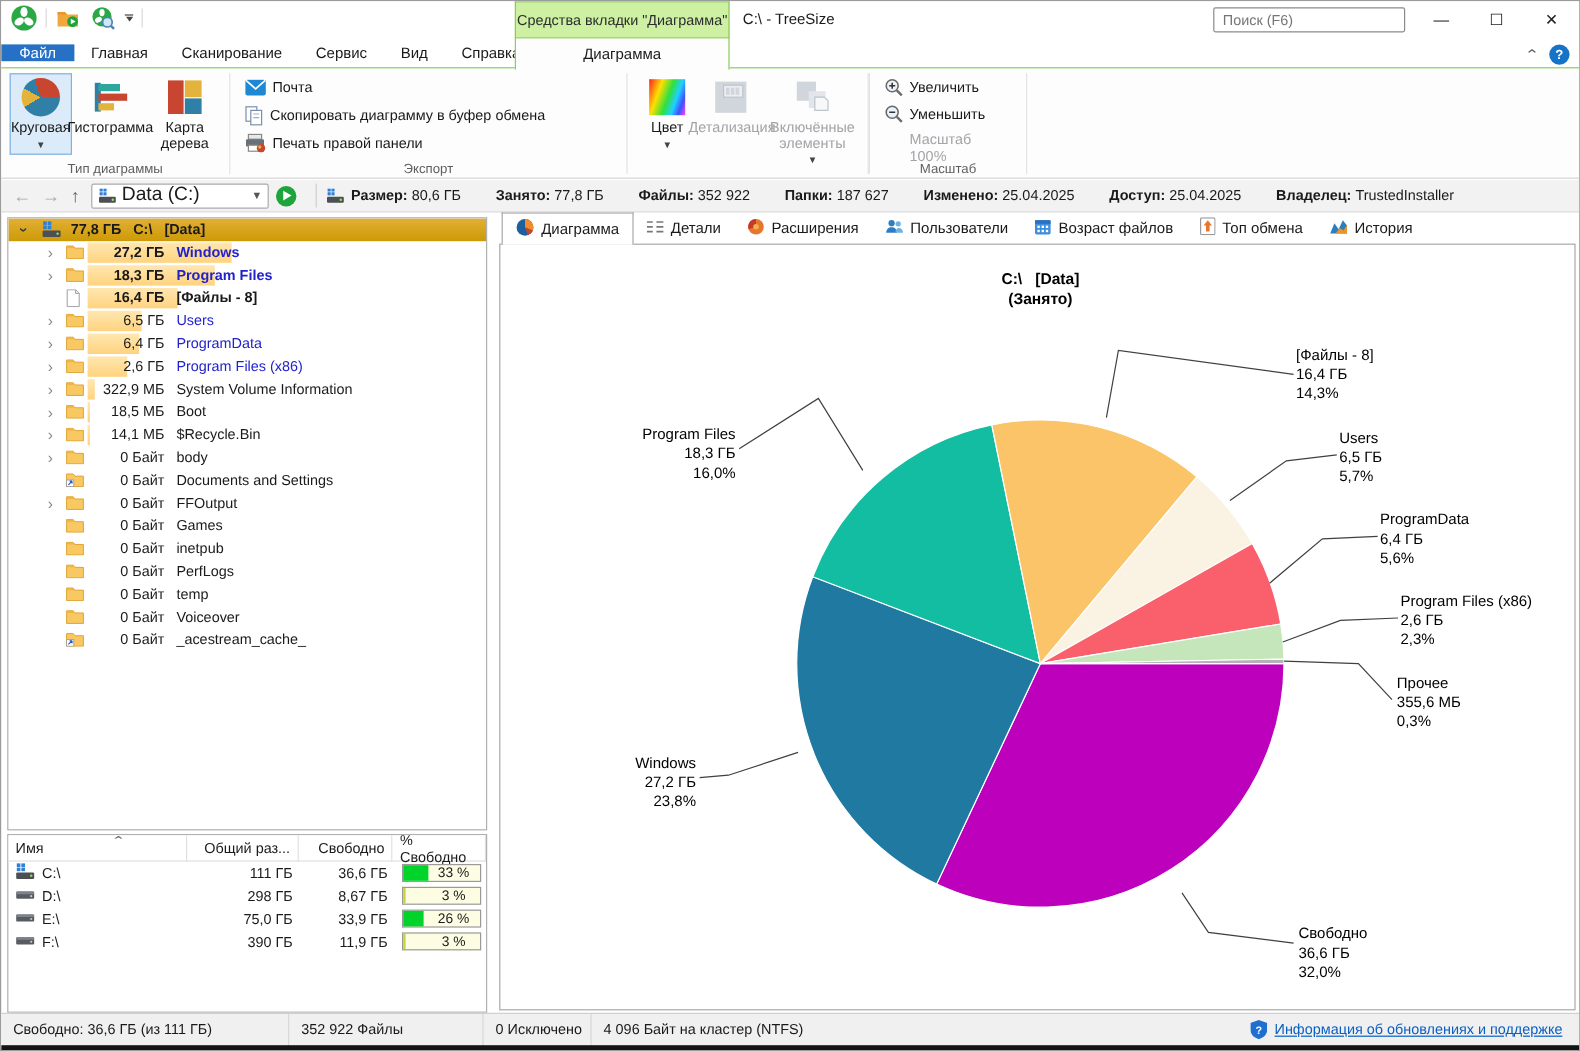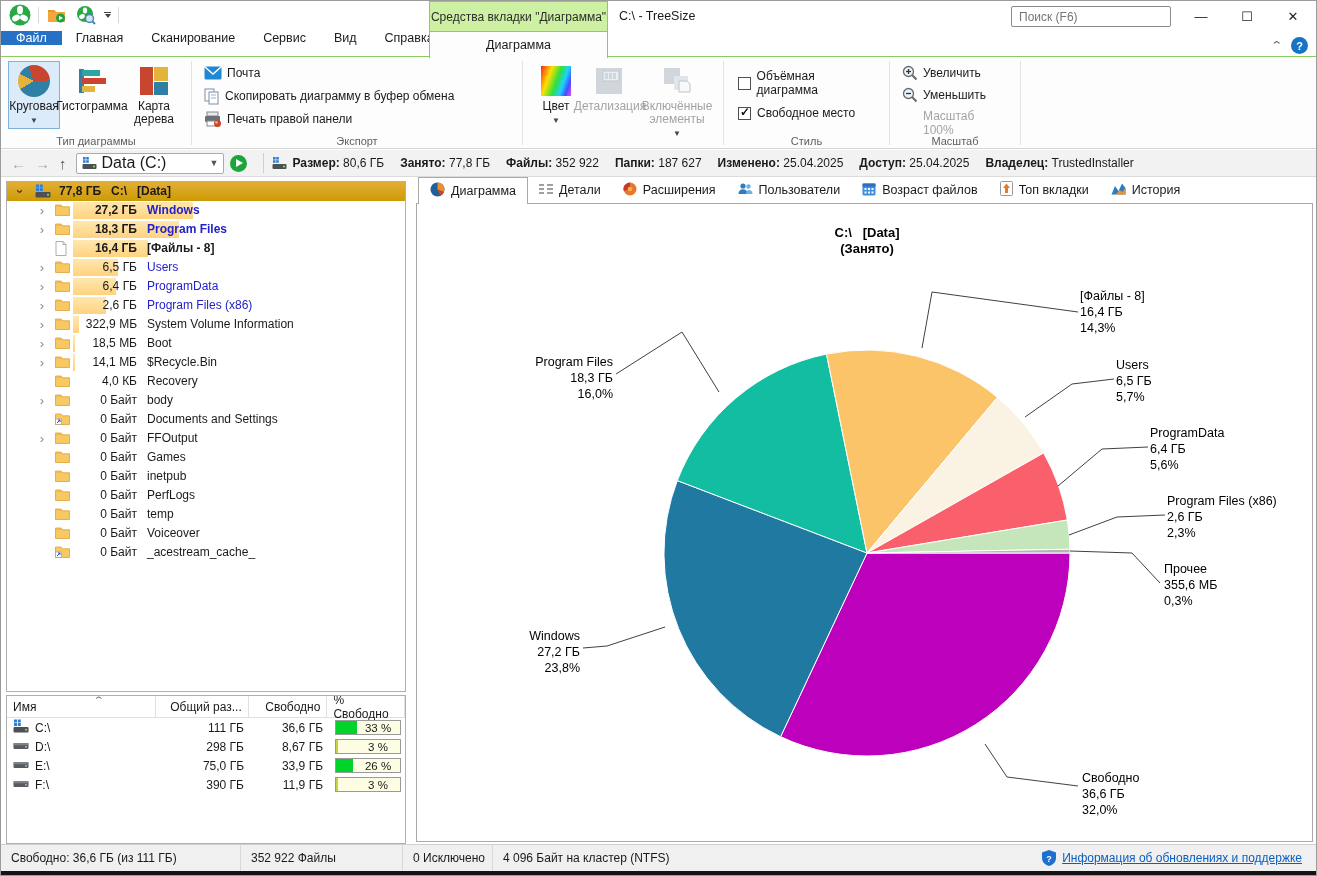--- a/index.html
+++ b/index.html
@@ -18,21 +18,21 @@
   .qat-dd .tri { width:0; height:0; border-left:3.5px solid transparent; border-right:3.5px solid transparent; border-top:4px solid #444; }
   .ctx-header { position:absolute; left:428px; top:0; width:179px; height:30px; background:#cdf0a3; border:1px solid #8ccb5e; border-bottom:none; display:flex; align-items:center; justify-content:center; color:#2d2d2d; font-size:12px; }
   .win-title { position:absolute; left:618px; top:8px; font-size:12.5px; color:#1a1a1a; }
   .searchbox { position:absolute; left:1010px; top:5px; width:160px; height:21px; border:1px solid #8a8a8a; border-radius:2px; background:#fff; display:flex; align-items:center; padding:0 4px 0 7px; }
   .searchbox input { border:none; outline:none; flex:1; font-family:"Liberation Sans",sans-serif; font-size:12px; color:#444; background:transparent; }
   .win-controls { position:absolute; right:0; top:0; display:flex; }
   .win-btn { width:46px; height:30px; display:flex; align-items:center; justify-content:center; font-size:13px; color:#222; }
 
   
   .menubar { position:absolute; left:0; top:30px; right:0; height:26px; background:#fff; border-bottom:1px solid #8ccb5e; }
-  .menu-items { position:absolute; left:0; top:0; height:26px; display:flex; align-items:flex-start; }
+  .menu-items { position:absolute; left:0; top:0; height:26px; display:flex; align-items:center; }
   .menu-item { padding:0 14px; display:flex; align-items:center; font-size:12.5px; color:#1a1a1a; }
   .menu-item.file { background:#2671c5; color:#fff; padding:0 15px; }
   .chart-tab { position:absolute; left:428px; top:0; width:179px; height:27px; background:#fdfdfd; border:1px solid #8ccb5e; border-bottom:none; display:flex; align-items:center; justify-content:center; font-size:12.5px; z-index:3; }
   .ribbon-chrome { position:absolute; right:8px; top:36px; display:flex; gap:10px; align-items:center; z-index:4; }
   .chev-up { color:#666; font-size:11px; transform:scaleX(1.4); }
   .help-circle { width:17px; height:17px; border-radius:50%; background:#1673c6; color:#fff; font-size:11px; font-weight:bold; display:flex; align-items:center; justify-content:center; }
 
   
   .ribbon { position:absolute; left:0; top:57px; right:0; height:91px; background:#fdfdfd; border-bottom:1px solid #d5d5d5; display:flex; }
   .rgroup { position:relative; padding:3px 6px 15px 6px; display:flex; align-items:flex-start; }
@@ -61,21 +61,21 @@
   
   .addrbar { position:absolute; left:0; top:149px; right:0; height:27px; background:#f2f2f2; border-bottom:1px solid #dcdcdc; display:flex; align-items:center; padding-left:10px; }
   .nav-arrow { font-size:15px; color:#a8a8a8; margin-right:9px; }
   .nav-arrow.up { color:#5a5a5a; }
   .combo { width:148px; height:21px; background:#fff; border:1px solid #ababab; border-radius:2px; display:flex; align-items:center; padding:0 4px 0 5px; gap:5px; margin-right:6px; }
   .combo .val { flex:1; font-size:16px; }
   .combo .chev { color:#555; font-size:9px; }
   .playbtn { width:17px; height:17px; border-radius:50%; background:#1da53c; display:flex; align-items:center; justify-content:center; margin-right:8px; }
   .playbtn::after { content:""; border-left:7px solid #fff; border-top:4px solid transparent; border-bottom:4px solid transparent; margin-left:2px; }
   .vsep { width:1px; height:20px; background:#cfcfcf; margin:0 8px; }
-  .stats { display:flex; gap:16px; align-items:center; margin-left:6px; white-space:nowrap; }
+  .stats { display:flex; gap:29px; align-items:center; margin-left:6px; white-space:nowrap; }
   .stat b { font-weight:bold; }
 
   
   .treebox { position:absolute; left:5px; top:180px; width:400px; height:511px; background:#fff; border:1px solid #b0b0b0; overflow:hidden; }
   .trow { position:relative; height:19px; line-height:19px; white-space:nowrap; }
   .trow .expander { position:absolute; width:10px; text-align:center; color:#8a8a8a; font-size:13px; top:0; }
   .trow .expander.open { transform:rotate(90deg); color:#3d3d3d; }
   .trow .ticon { position:absolute; top:2px; }
   .trow .sbar { position:absolute; left:66px; top:1px; height:17px; background:linear-gradient(180deg,#ffe7b0,#ffd37f); }
   .trow .tsize { position:absolute; left:60px; width:70px; text-align:right; top:0; }
@@ -273,33 +273,20 @@
               <path d="M17 15 h8 l3 3 v8 h-11 z" fill="#f2f4f7" stroke="#8a97a5"></path>
             </svg>
         </span>
         <span>Включённые элементы</span>
           <span class="dd">▼</span>
       </div>
       <div class="caption"></div>
     </div>
     <div class="rsep"></div>
 
-    <div class="rgroup" style="width:165px">
-      <div class="cbcol">
-        <div class="cbrow">
-          <span class="cb"></span>
-          <span>Объёмная диаграмма</span>
-        </div>
-        <div class="cbrow">
-          <span class="cb checked"></span>
-          <span>Свободное место</span>
-        </div>
-      </div>
-      <div class="caption">Стиль</div>
-    </div>
     <div class="rsep"></div>
 
     <div class="rgroup" style="width:130px">
       <div class="zoomcol">
         <div class="zoomrow">
           <svg width="16" height="16" viewBox="0 0 16 16">
               <circle cx="6.5" cy="6.5" r="5" fill="#eaf2fa" stroke="#6a6a6a" stroke-width="1.3"></circle>
               <line x1="4" y1="6.5" x2="9" y2="6.5" stroke="#333" stroke-width="1.3"></line>
               <line x1="6.5" y1="4" x2="6.5" y2="9" stroke="#333" stroke-width="1.3"></line>
               <line x1="10.3" y1="10.3" x2="14.5" y2="14.5" stroke="#6a6a6a" stroke-width="2"></line>
@@ -456,28 +443,20 @@
       </div>
       <div class="trow">
         <span class="expander" style="left:30px">›</span>
         <span class="ticon" style="left:48px"><svg width="15" height="13" viewBox="0 0 15 13">
             <path d="M0.5 2 h5.5 l1.5 1.8 h7 v8.7 h-14 z" fill="#f8c963" stroke="#dfa12f" stroke-width="0.8"></path>
             <path d="M0.5 2 h5.5 l1.5 1.8 h-7 z" fill="#edb448"></path>
           </svg></span>
         <span class="sbar" style="width:2px"></span>
         <span class="tsize">14,1 МБ</span>
         <span class="tname ">$Recycle.Bin</span>
-      </div>
-      <div class="trow">
-        <span class="ticon" style="left:48px"><svg width="15" height="13" viewBox="0 0 15 13">
-            <path d="M0.5 2 h5.5 l1.5 1.8 h7 v8.7 h-14 z" fill="#f8c963" stroke="#dfa12f" stroke-width="0.8"></path>
-            <path d="M0.5 2 h5.5 l1.5 1.8 h-7 z" fill="#edb448"></path>
-          </svg></span>
-        <span class="tsize">4,0 КБ</span>
-        <span class="tname ">Recovery</span>
       </div>
       <div class="trow">
         <span class="expander" style="left:30px">›</span>
         <span class="ticon" style="left:48px"><svg width="15" height="13" viewBox="0 0 15 13">
             <path d="M0.5 2 h5.5 l1.5 1.8 h7 v8.7 h-14 z" fill="#f8c963" stroke="#dfa12f" stroke-width="0.8"></path>
             <path d="M0.5 2 h5.5 l1.5 1.8 h-7 z" fill="#edb448"></path>
           </svg></span>
         <span class="tsize">0 Байт</span>
         <span class="tname ">body</span>
       </div>
@@ -681,21 +660,21 @@
               <rect x="9.5" y="9.5" width="2" height="2"></rect>
             </g>
           </svg></span>
         <span>Возраст файлов</span>
       </div>
       <div class="ptab">
         <span><svg width="13" height="15" viewBox="0 0 13 15">
             <rect x="0.5" y="0.5" width="12" height="14" rx="1" fill="#fff" stroke="#999"></rect>
             <path d="M6.5 2.5 L10 7 H8 V12 H5 V7 H3 Z" fill="#e8762c"></path>
           </svg></span>
-        <span>Топ вкладки</span>
+        <span>Топ обмена</span>
       </div>
       <div class="ptab">
         <span><svg width="15" height="13" viewBox="0 0 15 13">
             <path d="M0.5 12.5 L4 4 L7.5 9 L11 1.5 L14.5 6 V12.5 Z" fill="#2d7dc1"></path>
             <path d="M5 12.5 L8.5 8 L11.5 10 L14.5 5.5 V12.5 Z" fill="#e8962c"></path>
           </svg></span>
         <span>История</span>
       </div>
     </div>
 

